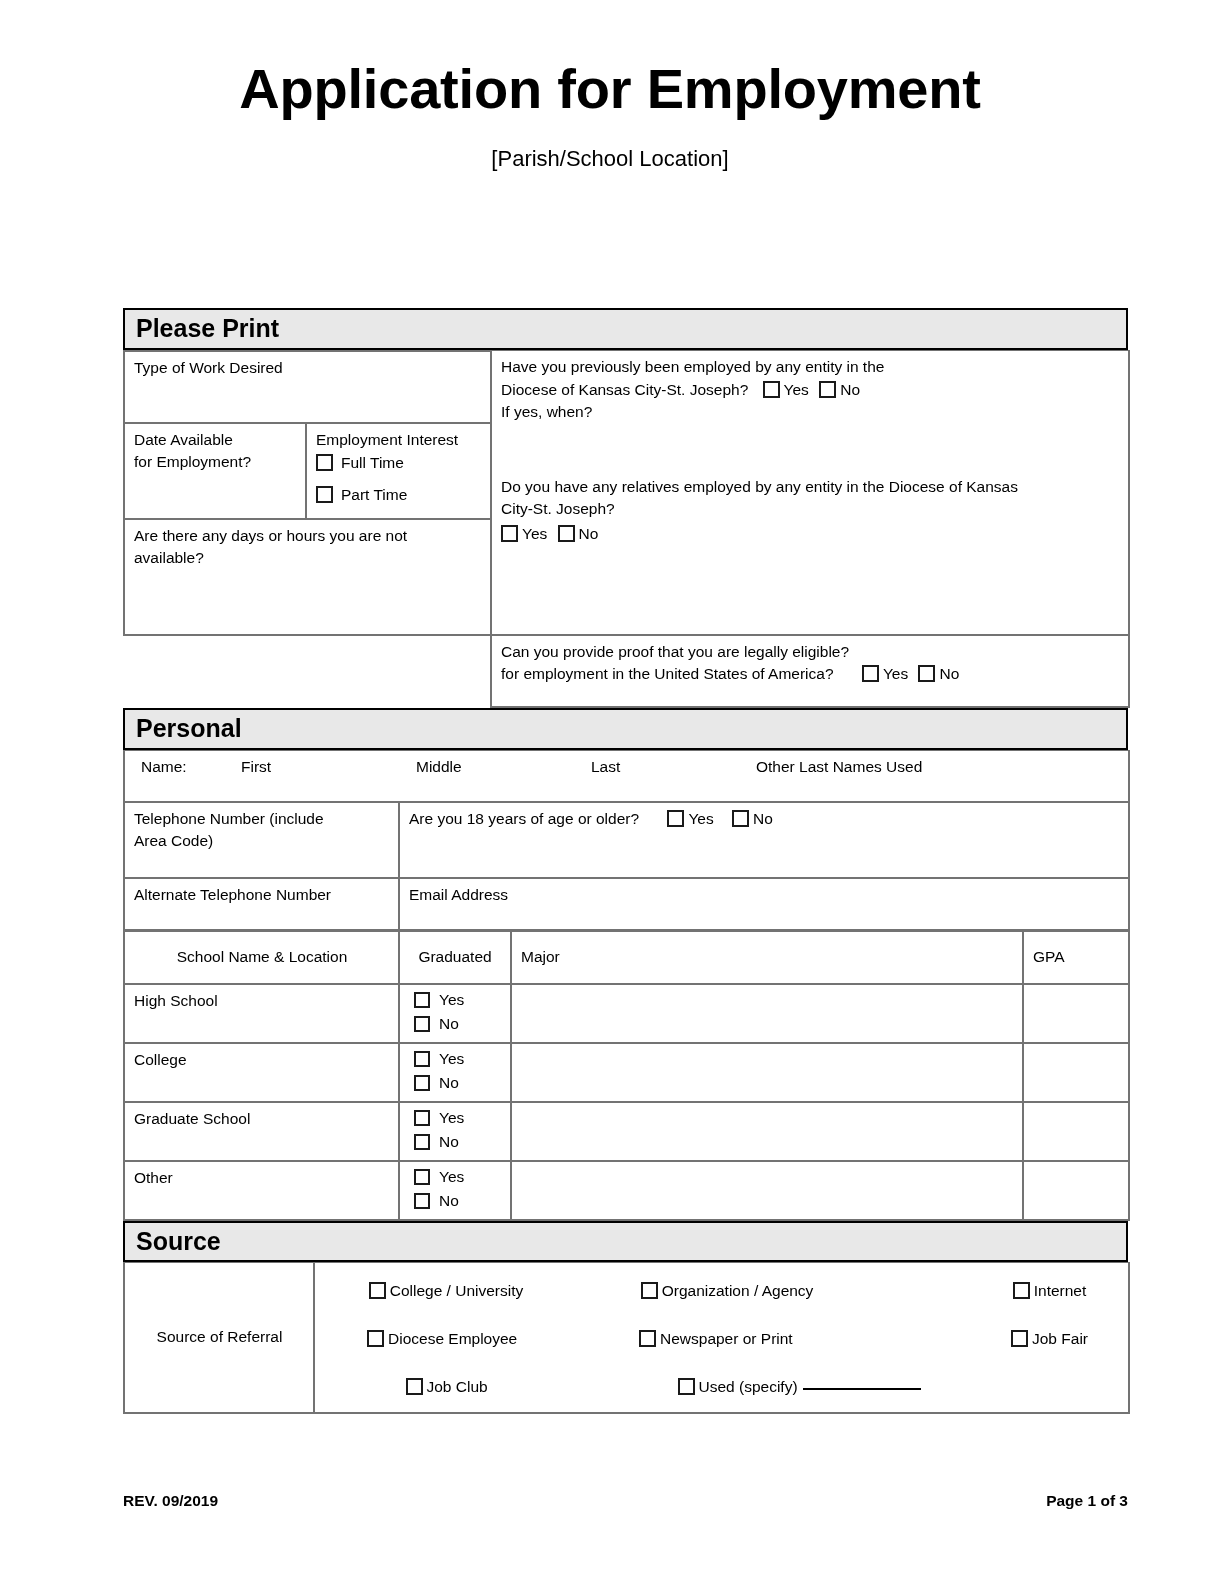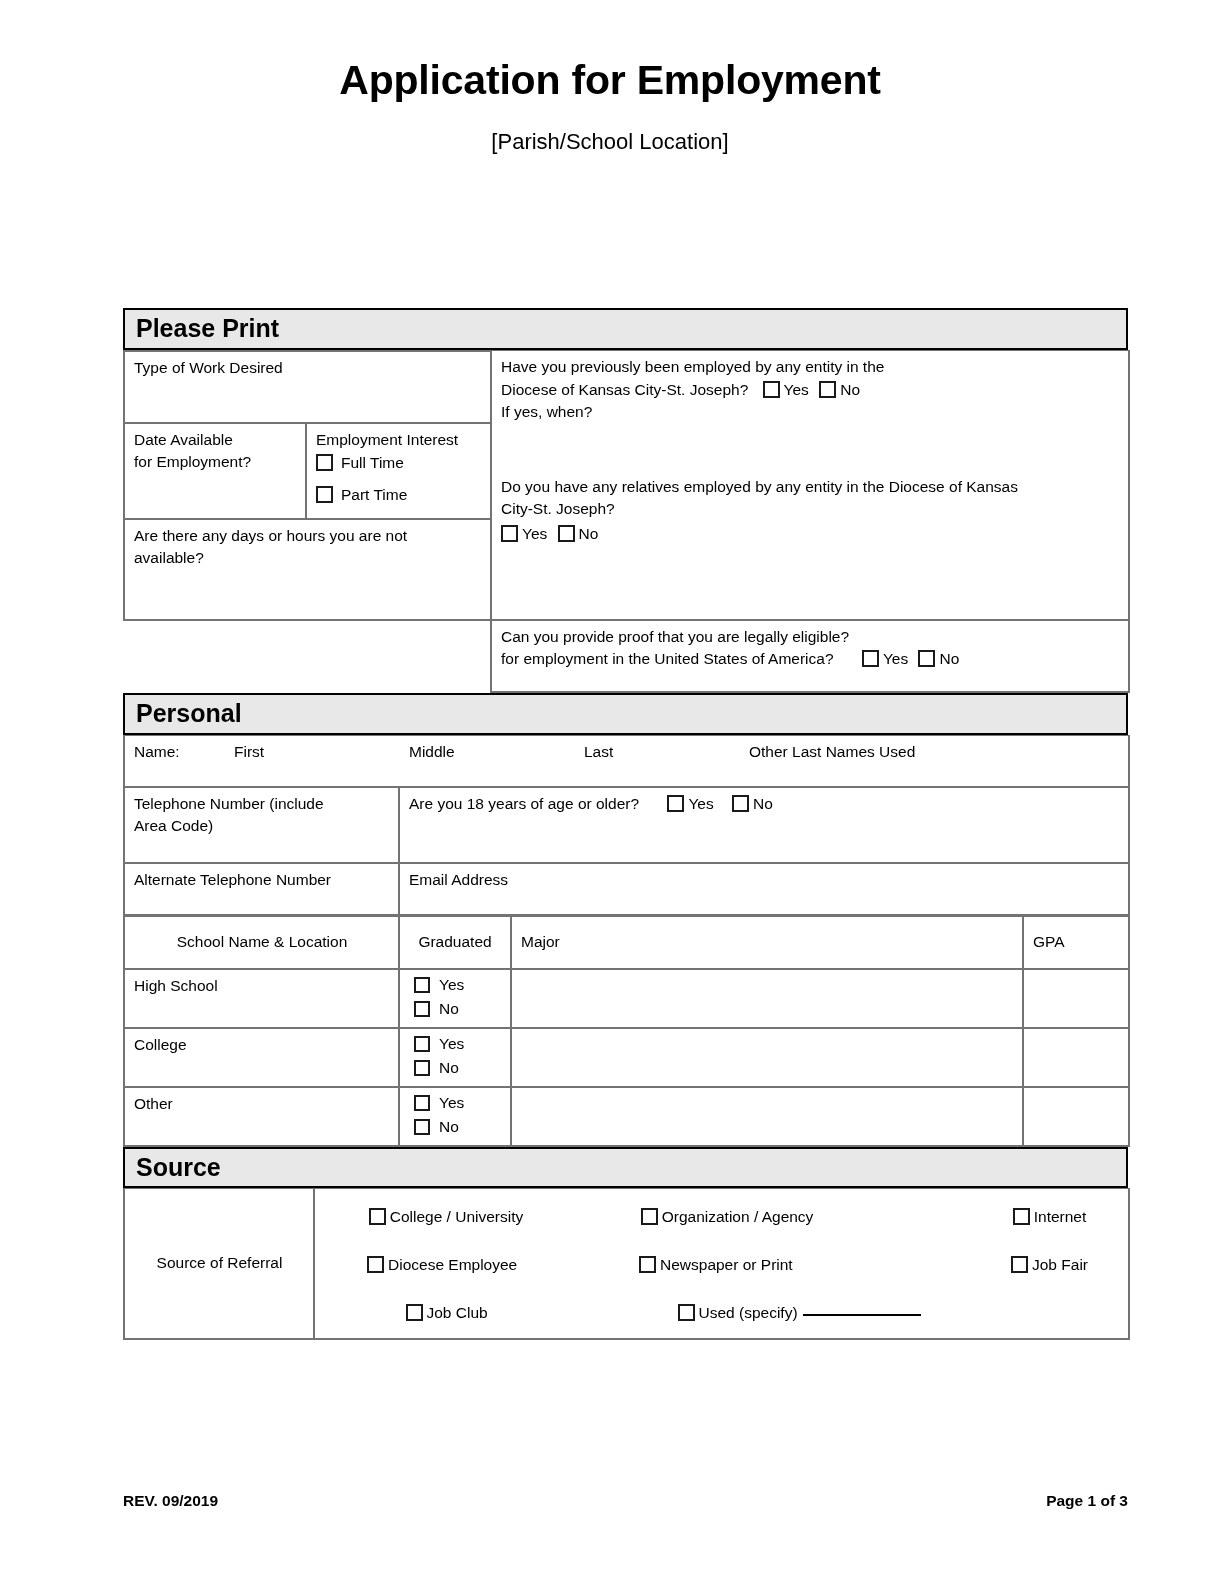--- a/index.html
+++ b/index.html
@@ -19,21 +19,21 @@
   .page {
     position: relative;
     width: 1220px;
     height: 1572px;
     box-sizing: border-box;
   }
 
   
   .doc-title {
     text-align: center;
-    font-size: 41px;
+    font-size: 56px;
     font-weight: bold;
     letter-spacing: -0.2px;
     margin: 0;
     padding-top: 58px;
     line-height: 1.1;
   }
   .doc-subtitle {
     text-align: center;
     font-size: 22px;
     margin: 0;
@@ -214,21 +214,21 @@
             <div style="margin-top:1px;">
               <span class="cb"></span><span style="margin-left:4px;">Full Time</span>
             </div>
             <div style="margin-top:9px;">
               <span class="cb"></span><span style="margin-left:4px;">Part Time</span>
             </div>
           </td>
         </tr>
 
         <tr>
-          <td colspan="2" class="outer-left" style="border-left-width:2px;border-bottom-width:2px;border-right-width:2px;height:101px;">
+          <td colspan="2" class="outer-left" style="border-left-width:2px;border-bottom-width:2px;border-right-width:2px;height:116px;">
             <div>Are there any days or hours you are not</div>
             <div>available?</div>
           </td>
         </tr>
 
         <tr>
           <td colspan="2" style="border:0;padding:0;height:0;"></td>
           <td class="outer-right" style="border-left-width:2px;border-right-width:2px;border-bottom-width:2px;height:72px;">
             <div>Can you provide proof that you are legally eligible?</div>
             <div class="nowrap">
@@ -249,21 +249,21 @@
 
     <table class="grid">
       <colgroup>
         <col style="width:275px">
         <col style="width:730px">
       </colgroup>
       <tbody>
         <tr>
           <td colspan="2" class="outer-left outer-right" style="border-left-width:2px;border-right-width:2px;border-bottom-width:2px;height:52px;padding-right:0;">
             <div class="inline-cols">
-              <span style="width:100px;">Name:</span>
+              <span style="width:100px;margin-left:7px;">Name:</span>
               <span style="width:175px;">First</span>
               <span style="width:175px;">Middle</span>
               <span style="width:165px;">Last</span>
               <span>Other Last Names Used</span>
             </div>
           </td>
         </tr>
         <tr>
           <td class="outer-left" style="border-left-width:2px;border-bottom-width:2px;height:76px;">
             <div>Telephone Number (include</div>
@@ -335,20 +335,37 @@
               <div class="row">
                   <span class="cb sm"></span>
                   <span>No</span>
                 </div>
             </div>
           </td>
           <td style="border-left-width:2px;border-bottom-width:2px;"></td>
           <td class="outer-right" style="border-left-width:2px;border-right-width:2px;border-bottom-width:2px;"></td>
         </tr>
 
+        <tr>
+          <td class="outer-left" style="border-left-width:2px;border-bottom-width:2px;height:54px;">Graduate School</td>
+          <td style="border-left-width:2px;border-bottom-width:2px;padding-left:14px;padding-top:3px;">
+            <div class="yn-stack">
+              <div class="row">
+                  <span class="cb sm"></span>
+                  <span>Yes</span>
+                </div>
+              <div class="row">
+                  <span class="cb sm"></span>
+                  <span>No</span>
+                </div>
+            </div>
+          </td>
+          <td style="border-left-width:2px;border-bottom-width:2px;"></td>
+          <td class="outer-right" style="border-left-width:2px;border-right-width:2px;border-bottom-width:2px;"></td>
+        </tr>
 
         <tr>
           <td class="outer-left" style="border-left-width:2px;border-bottom-width:2px;height:54px;">Other</td>
           <td style="border-left-width:2px;border-bottom-width:2px;padding-left:14px;padding-top:3px;">
             <div class="yn-stack">
               <div class="row">
                   <span class="cb sm"></span>
                   <span>Yes</span>
                 </div>
               <div class="row">

